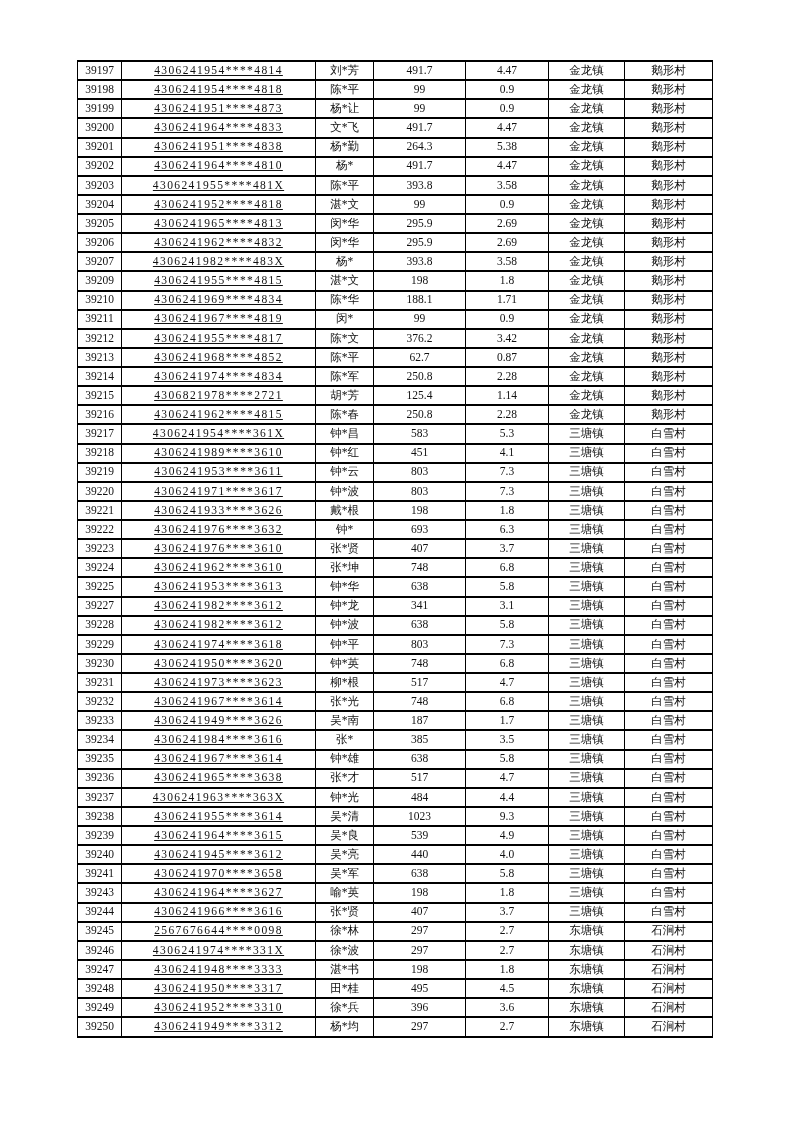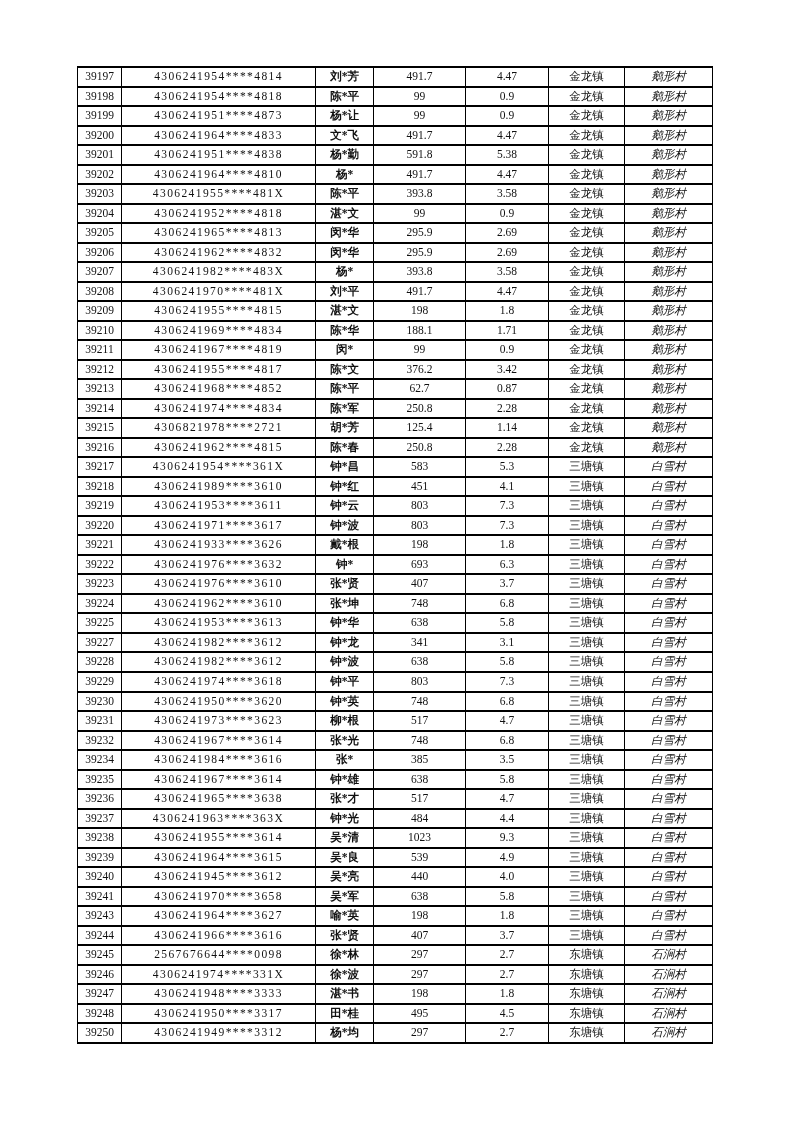--- a/index.html
+++ b/index.html
@@ -11,21 +11,21 @@
     position: relative;
     width: 794px;
     height: 1122px;
     background: #ffffff;
     font-family: "Liberation Serif", "DejaVu Serif", serif;
     overflow: hidden;
   }
   table.records {
     position: absolute;
     left: 77px;
-    top: 66px;
+    top: 60px;
     width: 635px;
     height: 978px;
     border-collapse: collapse;
     table-layout: fixed;
   }
   table.records td {
     border-left: 1px solid #000;
     border-right: 1px solid #000;
     border-top: 2px solid #000;
     border-bottom: 2px solid #000;
@@ -36,26 +36,26 @@
     font-size: 11.5px;
     line-height: 1;
     color: #111111;
     white-space: nowrap;
     overflow: hidden;
   }
   table.records tr {
     height: 18.11px;
   }
   td.c-seq   { }
-  td.c-id    { letter-spacing: 1.4px; }
-  td.c-name  { font-size: 12px; font-weight: bold; }
+  td.c-id    { letter-spacing: 1.4px; text-decoration: underline; }
+  td.c-name  { font-size: 12px; }
   td.c-v1    { }
   td.c-v2    { }
   td.c-town  { font-size: 12px; font-family: Liberation Mono, monospace; }
-  td.c-vill  { font-size: 12px; font-style: italic; }
+  td.c-vill  { font-size: 12px; }
 </style>
 </head>
 <body>
 
 <div class="page">
   <table class="records">
     <colgroup>
       <col style="width:44px">
       <col style="width:194px">
       <col style="width:58px">
@@ -98,21 +98,21 @@
           <td class="c-name">文*飞</td>
           <td class="c-v1">491.7</td>
           <td class="c-v2">4.47</td>
           <td class="c-town">金龙镇</td>
           <td class="c-vill">鹅形村</td>
         </tr>
         <tr>
           <td class="c-seq">39201</td>
           <td class="c-id">4306241951****4838</td>
           <td class="c-name">杨*勤</td>
-          <td class="c-v1">591.8</td>
+          <td class="c-v1">264.3</td>
           <td class="c-v2">5.38</td>
           <td class="c-town">金龙镇</td>
           <td class="c-vill">鹅形村</td>
         </tr>
         <tr>
           <td class="c-seq">39202</td>
           <td class="c-id">4306241964****4810</td>
           <td class="c-name">杨*</td>
           <td class="c-v1">491.7</td>
           <td class="c-v2">4.47</td>
@@ -158,29 +158,20 @@
         <tr>
           <td class="c-seq">39207</td>
           <td class="c-id">4306241982****483X</td>
           <td class="c-name">杨*</td>
           <td class="c-v1">393.8</td>
           <td class="c-v2">3.58</td>
           <td class="c-town">金龙镇</td>
           <td class="c-vill">鹅形村</td>
         </tr>
         <tr>
-          <td class="c-seq">39208</td>
-          <td class="c-id">4306241970****481X</td>
-          <td class="c-name">刘*平</td>
-          <td class="c-v1">491.7</td>
-          <td class="c-v2">4.47</td>
-          <td class="c-town">金龙镇</td>
-          <td class="c-vill">鹅形村</td>
-        </tr>
-        <tr>
           <td class="c-seq">39209</td>
           <td class="c-id">4306241955****4815</td>
           <td class="c-name">湛*文</td>
           <td class="c-v1">198</td>
           <td class="c-v2">1.8</td>
           <td class="c-town">金龙镇</td>
           <td class="c-vill">鹅形村</td>
         </tr>
         <tr>
           <td class="c-seq">39210</td>
@@ -370,20 +361,29 @@
           <td class="c-v2">4.7</td>
           <td class="c-town">三塘镇</td>
           <td class="c-vill">白雪村</td>
         </tr>
         <tr>
           <td class="c-seq">39232</td>
           <td class="c-id">4306241967****3614</td>
           <td class="c-name">张*光</td>
           <td class="c-v1">748</td>
           <td class="c-v2">6.8</td>
+          <td class="c-town">三塘镇</td>
+          <td class="c-vill">白雪村</td>
+        </tr>
+        <tr>
+          <td class="c-seq">39233</td>
+          <td class="c-id">4306241949****3626</td>
+          <td class="c-name">吴*南</td>
+          <td class="c-v1">187</td>
+          <td class="c-v2">1.7</td>
           <td class="c-town">三塘镇</td>
           <td class="c-vill">白雪村</td>
         </tr>
         <tr>
           <td class="c-seq">39234</td>
           <td class="c-id">4306241984****3616</td>
           <td class="c-name">张*</td>
           <td class="c-v1">385</td>
           <td class="c-v2">3.5</td>
           <td class="c-town">三塘镇</td>
@@ -500,20 +500,29 @@
         <tr>
           <td class="c-seq">39248</td>
           <td class="c-id">4306241950****3317</td>
           <td class="c-name">田*桂</td>
           <td class="c-v1">495</td>
           <td class="c-v2">4.5</td>
           <td class="c-town">东塘镇</td>
           <td class="c-vill">石涧村</td>
         </tr>
         <tr>
+          <td class="c-seq">39249</td>
+          <td class="c-id">4306241952****3310</td>
+          <td class="c-name">徐*兵</td>
+          <td class="c-v1">396</td>
+          <td class="c-v2">3.6</td>
+          <td class="c-town">东塘镇</td>
+          <td class="c-vill">石涧村</td>
+        </tr>
+        <tr>
           <td class="c-seq">39250</td>
           <td class="c-id">4306241949****3312</td>
           <td class="c-name">杨*均</td>
           <td class="c-v1">297</td>
           <td class="c-v2">2.7</td>
           <td class="c-town">东塘镇</td>
           <td class="c-vill">石涧村</td>
         </tr>
       </tbody>
   </table>

